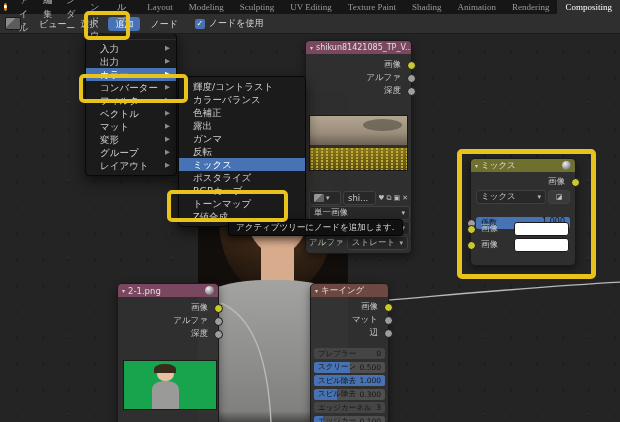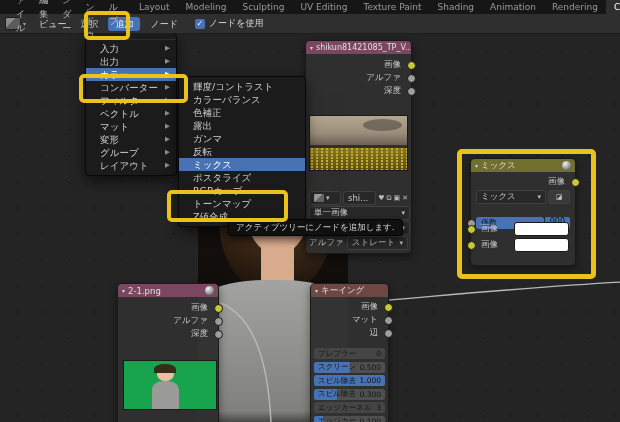--- a/index.html
+++ b/index.html
@@ -8,21 +8,21 @@
        background:#242424;-webkit-font-smoothing:antialiased;}
   .abs{position:absolute;}
 
   
   #topbar{position:absolute;left:0;top:0;width:620px;height:14px;background:#161616;
           display:flex;align-items:center;font-size:9px;color:#bdbdbd;z-index:50;}
   .blogo{width:11px;height:8px;margin:0 5px 0 4px;border-radius:45% 55% 50% 50%;
          background:radial-gradient(circle at 35% 45%,#fff 0 1.5px,#e87d0d 2px 100%);}
   .tmenu{padding:0 7px;line-height:14px;cursor:default;}
   #wtabs{display:flex;margin-left:6px;color:#9a9a9a;}
-  .wtab{padding:0 8px;line-height:14px;white-space:nowrap;}
+  .wtab{padding:0 8px;line-height:14px;white-space:nowrap;font-family:Liberation Serif, serif;}
   .wtab.active{background:#2f2f2f;color:#fff;}
 
   
   #toolbar{position:absolute;left:0;top:14px;width:620px;height:19px;background:#2f2f2f;
            display:flex;align-items:center;font-size:9px;color:#d6d6d6;z-index:45;
            border-bottom:1px solid #1c1c1c;}
   .edicon{width:14px;height:11px;margin:0 2px 0 5px;border-radius:2px;
           background:linear-gradient(135deg,#8a8a8a 0 40%,#5c5c5c 40% 100%);
           border:1px solid #1a1a1a;}
   .ddarrow{font-size:6px;color:#9a9a9a;margin-right:6px;}

